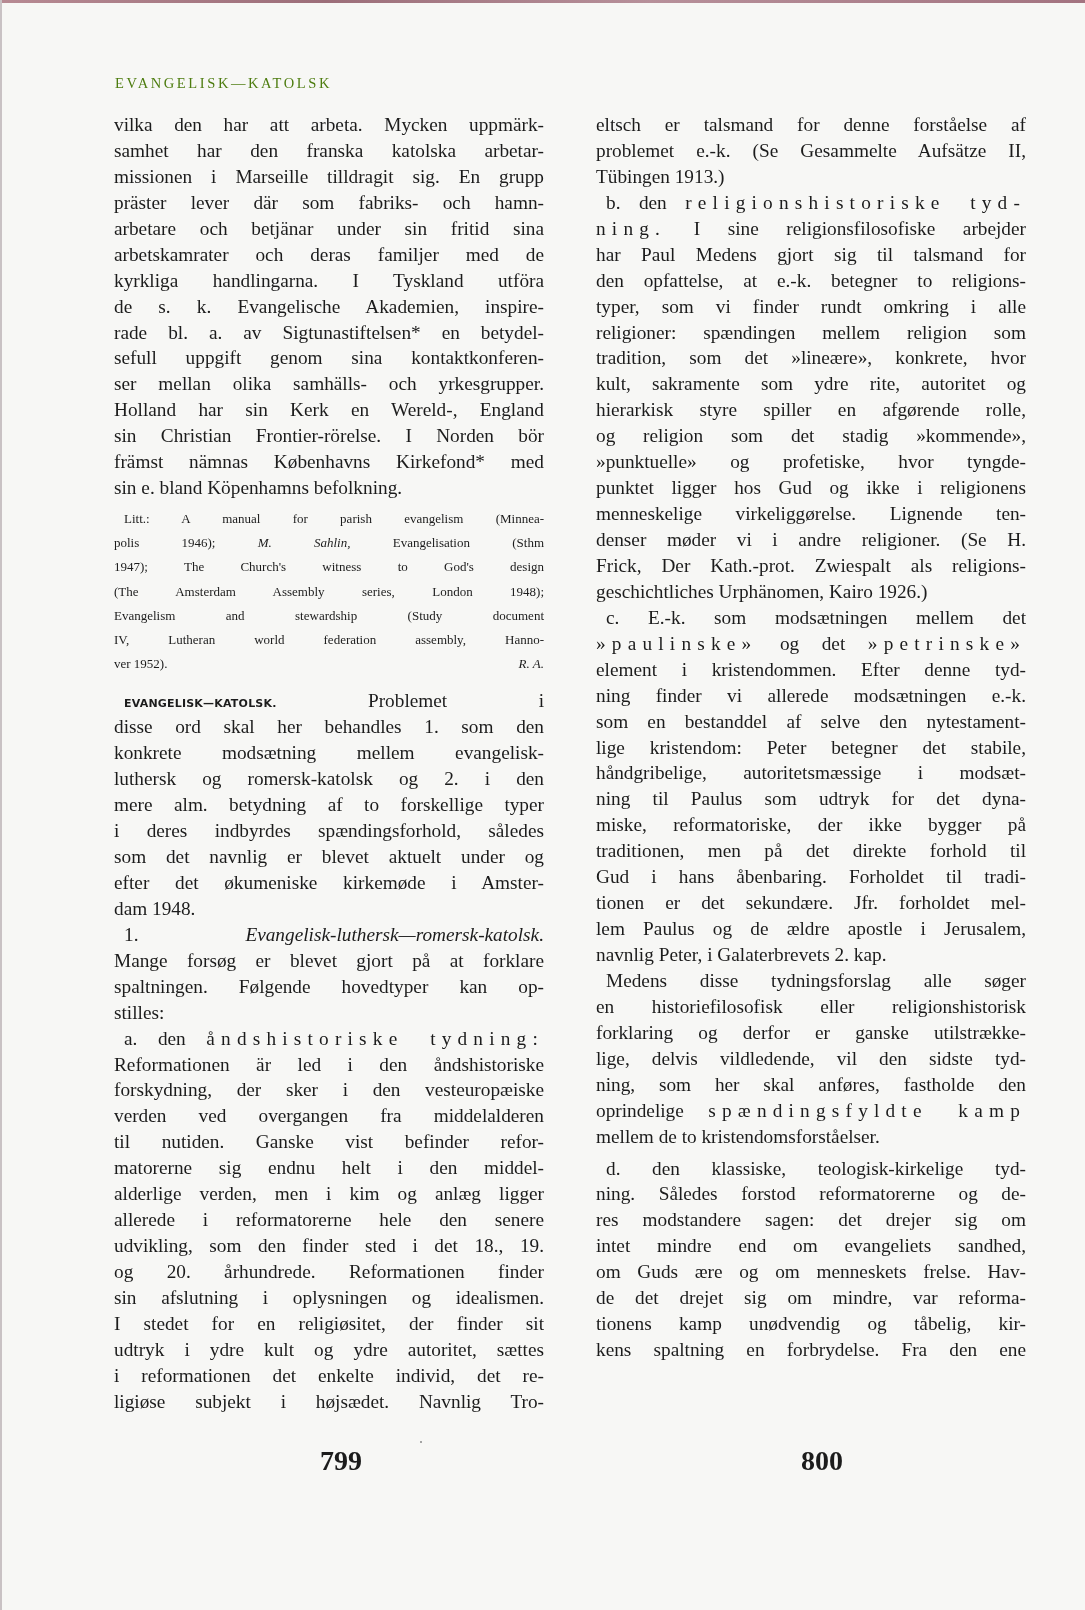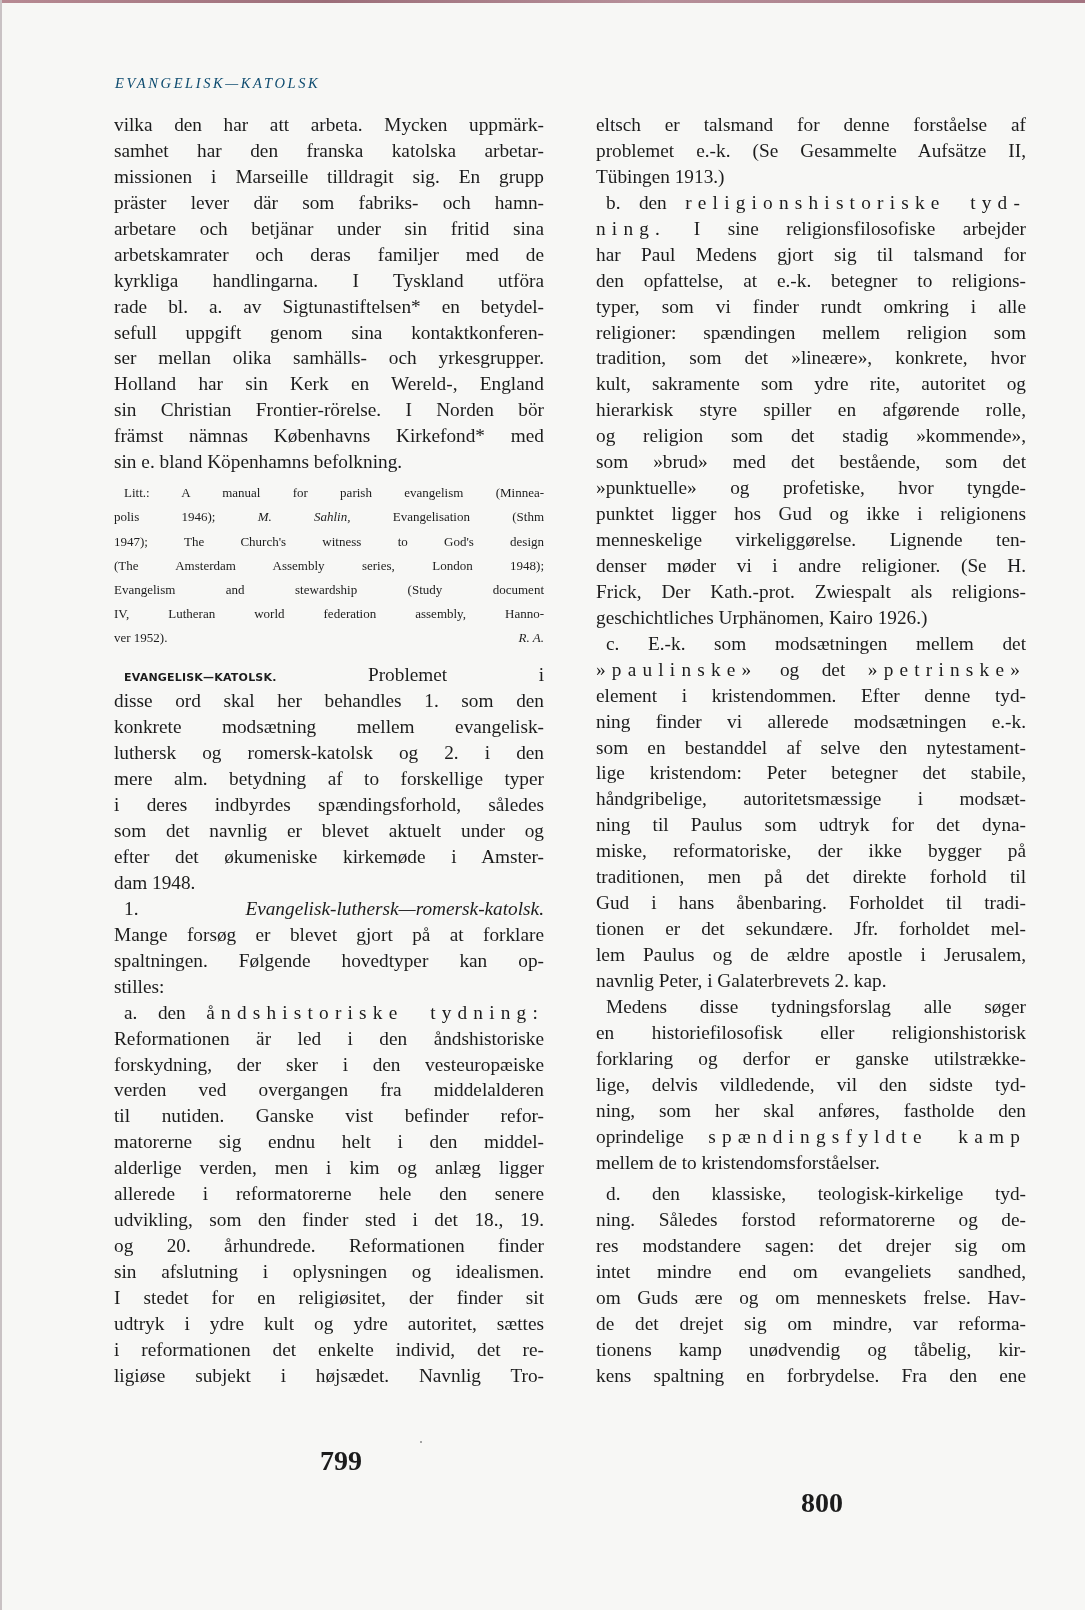--- a/index.html
+++ b/index.html
@@ -15,22 +15,21 @@
       position: absolute; left: 0; top: 0; width: 1085px; height: 3px;
       background: linear-gradient(90deg, #b78a93, #9c6e79 30%, #b7909a 60%, #a37380);
     }
     .left-edge {
       position: absolute; left: 0; top: 0; width: 2px; height: 1610px;
       background: #c9c2c4;
     }
     .running-head {
       position: absolute; left: 115px; top: 75px;
       font-size: 14.5px; letter-spacing: 2.6px;
-      color: #0c4a6e;
-      font-style: italic;
+      color: #4d7c0f;
     }
     .column {
       position: absolute; top: 112px; width: 430px;
       font-size: 19.3px; line-height: 25.95px;
       text-align: justify;
     }
     .col-left { left: 114px; }
     .col-right { left: 596px; }
     .line {
       display: block; white-space: nowrap;
@@ -47,40 +46,41 @@
       font-weight: bold; font-size: 11px; letter-spacing: 0.2px;
     }
     .sig { float: right; font-style: italic; }
     .gap { display: block; height: 12px; }
     .gap-s { display: block; height: 6px; }
     .page-num {
       position: absolute; top: 1445px; font-size: 28px;
       width: 80px; text-align: center; font-weight: bold;
     }
     .pn-left { left: 301px; }
-    .pn-right { left: 782px; margin-top: 42px; }
+    .pn-right { left: 782px; }
     .speck { position: absolute; left: 420px; top: 1441px; width: 2px; height: 2px; background:#888; border-radius:1px; }
   </style>
 </head>
 <body>
 
 <div class="top-edge"></div>
 <div class="left-edge"></div>
 
 <div class="running-head">EVANGELISK—KATOLSK</div>
 
 <div class="column col-left">
   <div>
     <span class="line">vilka den har att arbeta. Mycken uppmärk-</span>
     <span class="line">samhet har den franska katolska arbetar-</span>
     <span class="line">missionen i Marseille tilldragit sig. En grupp</span>
     <span class="line">präster lever där som fabriks- och hamn-</span>
     <span class="line">arbetare och betjänar under sin fritid sina</span>
     <span class="line">arbetskamrater och deras familjer med de</span>
     <span class="line">kyrkliga handlingarna. I Tyskland utföra</span>
+    <span class="line">de s. k. Evangelische Akademien, inspire-</span>
     <span class="line">rade bl. a. av Sigtunastiftelsen* en betydel-</span>
     <span class="line">sefull uppgift genom sina kontaktkonferen-</span>
     <span class="line">ser mellan olika samhälls- och yrkesgrupper.</span>
     <span class="line">Holland har sin Kerk en Wereld-, England</span>
     <span class="line">sin Christian Frontier-rörelse. I Norden bör</span>
     <span class="line">främst nämnas Københavns Kirkefond* med</span>
     <span class="line last">sin e. bland Köpenhamns befolkning.</span>
   </div>
 
   <div class="gap-s"></div>
@@ -137,21 +137,20 @@
   <span class="line indent"><span>b. den</span> <span class="spaced">religionshistoriske tyd-</span></span>
   <span class="line"><span class="spaced">ning.</span><span> I sine religionsfilosofiske arbejder</span></span>
   <span class="line">har Paul Medens gjort sig til talsmand for</span>
   <span class="line">den opfattelse, at e.-k. betegner to religions-</span>
   <span class="line">typer, som vi finder rundt omkring i alle</span>
   <span class="line">religioner: spændingen mellem religion som</span>
   <span class="line">tradition, som det »lineære», konkrete, hvor</span>
   <span class="line">kult, sakramente som ydre rite, autoritet og</span>
   <span class="line">hierarkisk styre spiller en afgørende rolle,</span>
   <span class="line">og religion som det stadig »kommende»,</span>
-  <span class="line">som »brud» med det bestående, som det</span>
   <span class="line">»punktuelle» og profetiske, hvor tyngde-</span>
   <span class="line">punktet ligger hos Gud og ikke i religionens</span>
   <span class="line">menneskelige virkeliggørelse. Lignende ten-</span>
   <span class="line">denser møder vi i andre religioner. (Se H.</span>
   <span class="line">Frick, Der Kath.-prot. Zwiespalt als religions-</span>
   <span class="line last">geschichtliches Urphänomen, Kairo 1926.)</span>
 
   <span class="line indent">c. E.-k. som modsætningen mellem det</span>
   <span class="line"><span class="spaced">»paulinske»</span> <span>og det</span> <span class="spaced">»petrinske»</span></span>
   <span class="line">element i kristendommen. Efter denne tyd-</span>

